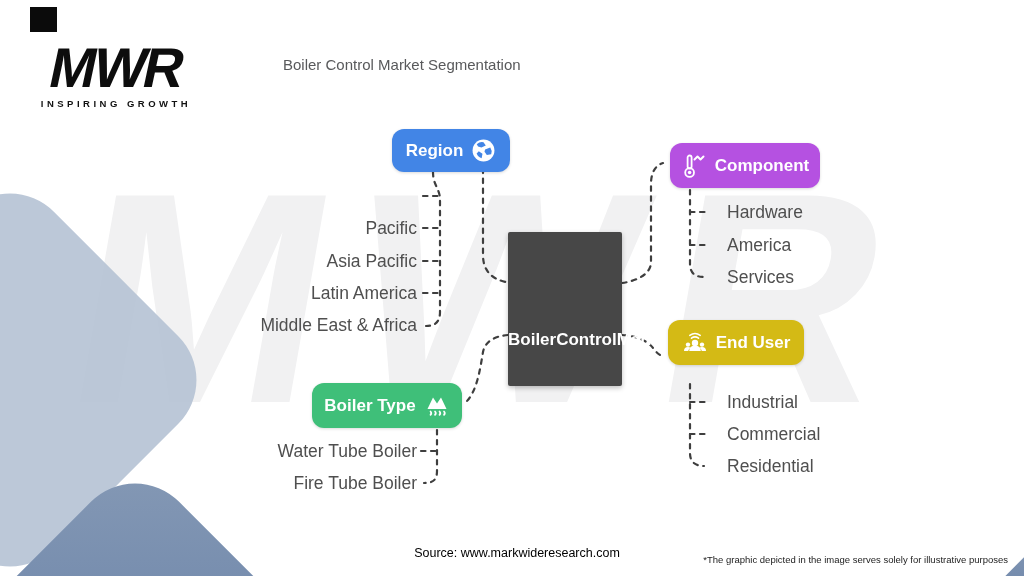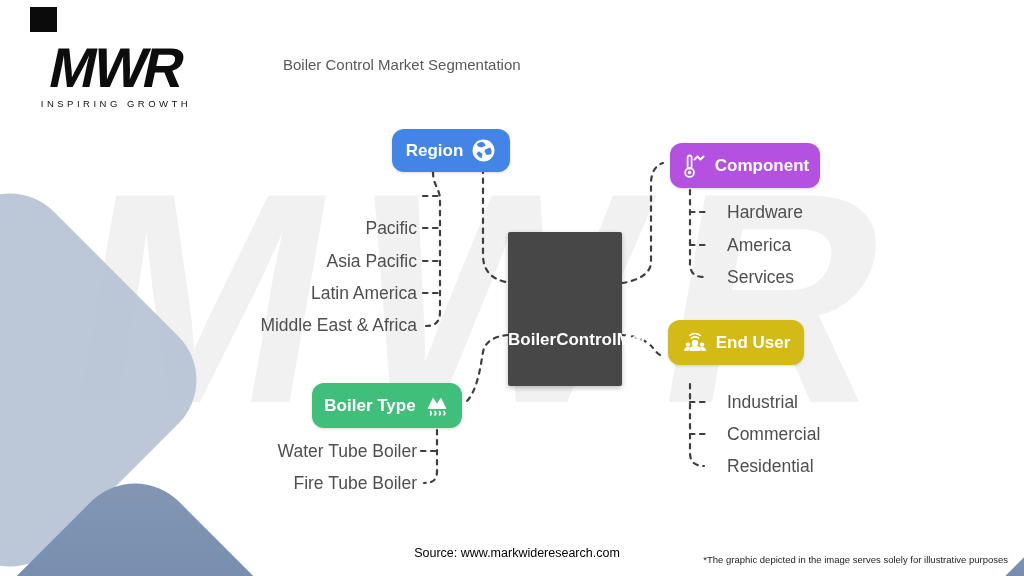--- a/index.html
+++ b/index.html
@@ -25,21 +25,21 @@
   }
   .deco-corner {
     left:1000px; top:555px; width:90px; height:90px; border-radius:18px;
     background:linear-gradient(135deg,#8599b5,#54719e);
   }
   .corner-square { position:absolute; left:30px; top:7px; width:27px; height:25px; background:#0b0b0b; z-index:2; }
   
   .logo { position:absolute; left:28px; top:40px; width:176px; text-align:center; z-index:3; }
   .logo-mark { font-size:56px; font-weight:bold; color:#0d0d0d; letter-spacing:-3px; transform:skewX(-12deg); line-height:1; }
   .logo-name { font-size:16px; font-weight:bold; color:#111; margin-top:2px; letter-spacing:0px; }
-  .logo-tagline { font-size:9.5px; font-weight:normal; color:#111; letter-spacing:3.5px; margin-top:2px; }
+  .logo-tagline { font-size:9.5px; font-weight:bold; color:#111; letter-spacing:3.5px; margin-top:2px; }
   
   .title {
     position:absolute; left:283px; top:56px; width:500px; 
     font-size:15px; font-weight:normal; color:#58595b; z-index:3;
   }
   
   svg.connectors { position:absolute; left:0; top:0; z-index:2; pointer-events:none; }
   .dash { fill:none; stroke:#3e3e3e; stroke-width:2.2; stroke-dasharray:4.5 5.5; stroke-linecap:round; }
   
   .node {

